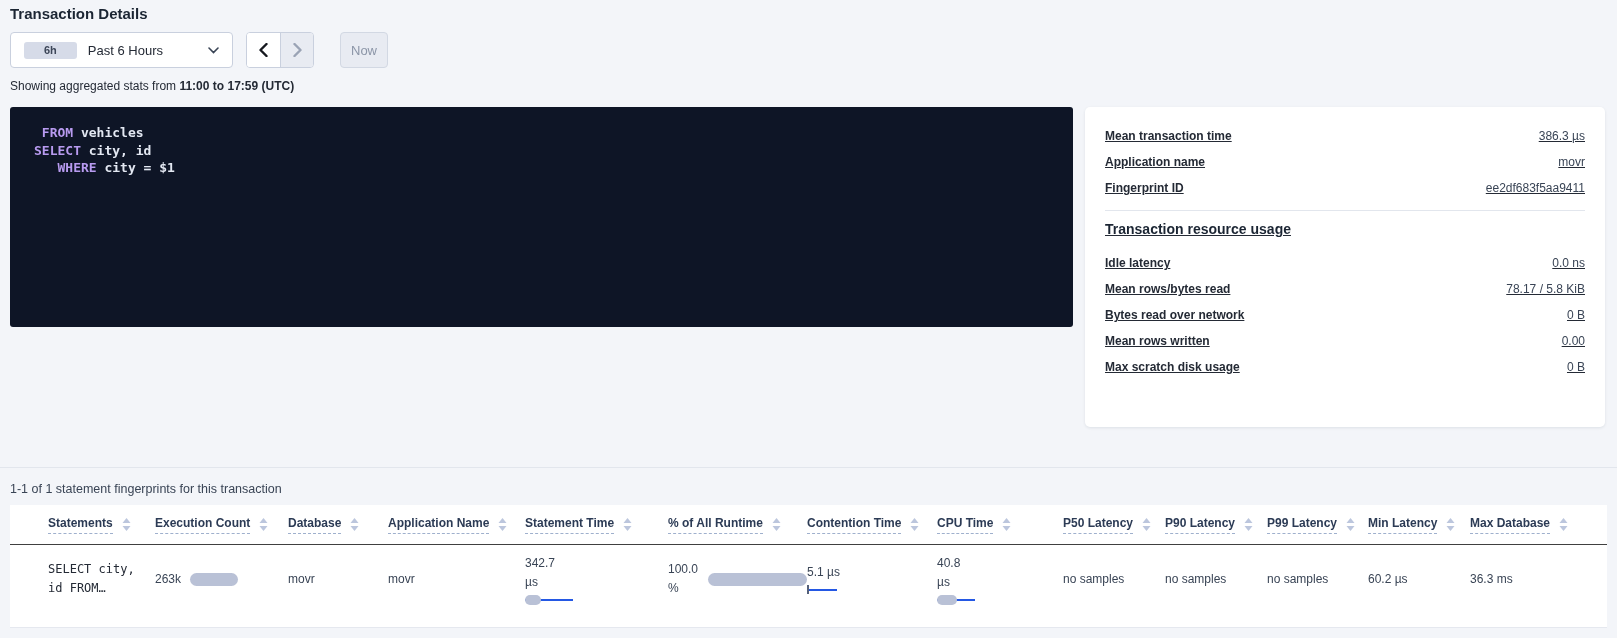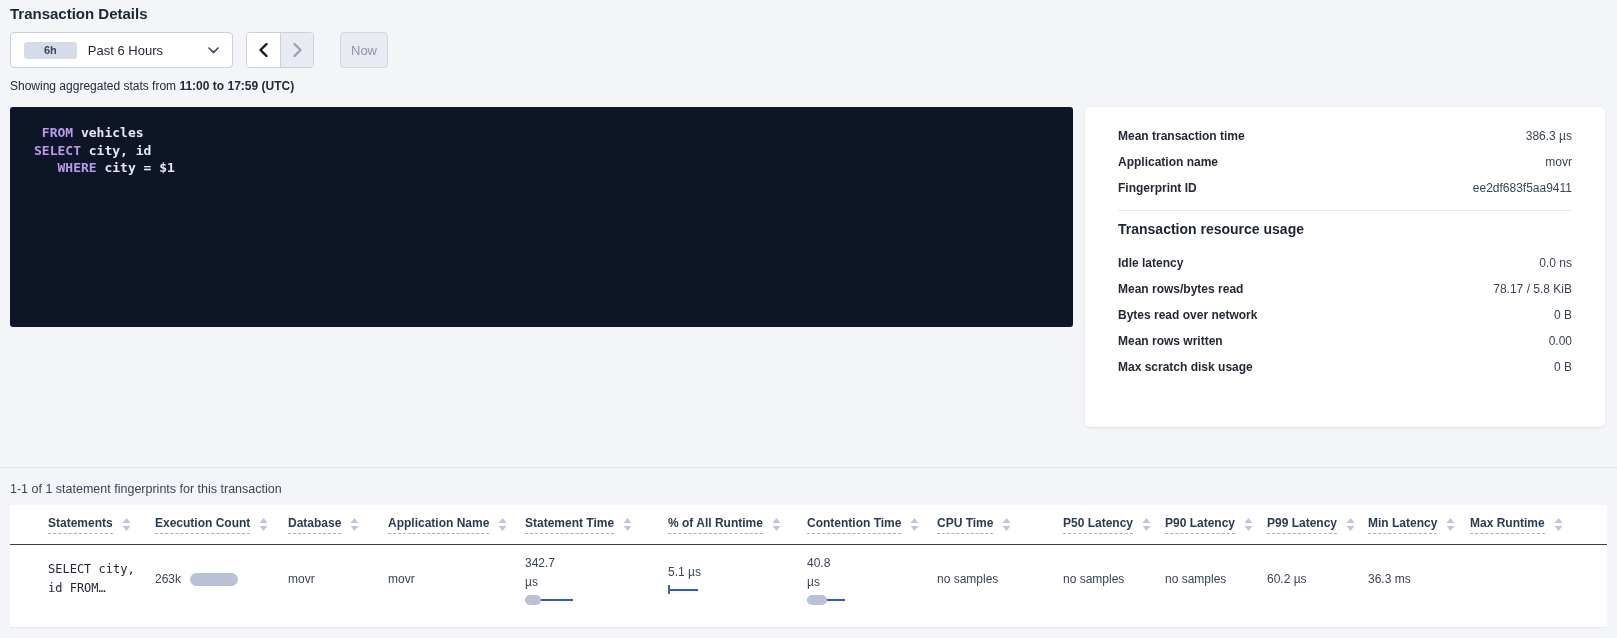--- a/index.html
+++ b/index.html
@@ -32,21 +32,21 @@
 
   
   .sql-box{position:absolute;left:10px;top:107px;width:1063px;height:220px;background:#0e1526;border-radius:3px;
            box-sizing:border-box;padding:17px 24px;font-family:"DejaVu Sans Mono",monospace;font-size:13px;
            line-height:17.5px;color:#e3e8f2;font-weight:600;}
   .sql-line{white-space:pre;}
   .sql-kw{color:#b89bf0;}
 
   
   .summary-card{position:absolute;left:1085px;top:107px;width:520px;height:320px;background:#fff;border-radius:5px;
-                box-shadow:0 1px 3px rgba(34,46,70,0.10);box-sizing:border-box;padding:16px 33px 0;}
+                box-shadow:0 1px 3px rgba(34,46,70,0.10);box-sizing:border-box;padding:16px 20px 0;text-decoration:underline;}
   .summary-row{display:flex;justify-content:space-between;align-items:center;height:26px;font-size:12px;}
   .s-label{font-weight:700;color:var(--ink);}
   .s-value{color:var(--ink2);}
   .summary-divider{border:none;border-top:1px solid var(--divider);margin:9px 0 10px;}
   .resource-title{font-size:14px;font-weight:700;color:#1b2533;margin:6px 0 13px;}
 
   
   .section-divider{position:absolute;left:0;top:467px;width:1617px;border:none;border-top:1px solid var(--divider);margin:0;}
   .caption{position:absolute;left:10px;top:482px;font-size:12.5px;color:var(--ink2);}
 
@@ -228,21 +228,21 @@
           </svg>
         </div>
       <div class="th">
           <span class="th-label">Min Latency</span>
           <svg class="sort-icon" width="9" height="13" viewBox="0 0 9 13">
             <path d="M4.5 0 L8.5 5 H0.5 Z" fill="#bcc6dd"></path>
             <path d="M4.5 13 L0.5 8 H8.5 Z" fill="#bcc6dd"></path>
           </svg>
         </div>
       <div class="th">
-          <span class="th-label">Max Runtime</span>
+          <span class="th-label">Max Database</span>
           <svg class="sort-icon" width="9" height="13" viewBox="0 0 9 13">
             <path d="M4.5 0 L8.5 5 H0.5 Z" fill="#bcc6dd"></path>
             <path d="M4.5 13 L0.5 8 H8.5 Z" fill="#bcc6dd"></path>
           </svg>
         </div>
     </div>
 
     <div class="grid trow">
       <div class="stmt"><span>SELECT city,</span><br><span>id FROM…</span></div>
       <div class="exec-cell">
@@ -252,20 +252,27 @@
       <div>movr</div>
       <div>movr</div>
       <div class="stack">
         <span>342.7</span>
         <span>µs</span>
         <span class="mini-bar" style="width:50px;">
           <span class="line" style="width:48px;"></span>
             <span class="cap" style="width:16px;"></span>
         </span>
       </div>
+      <div class="runtime-cell">
+        <span class="stack">
+            <span>100.0</span>
+            <span>%</span>
+          </span>
+        <span class="bar-gray" style="width:120px;"></span>
+      </div>
       <div class="stack">
         <span>5.1 µs</span>
         <span class="mini-bar" style="width:32px;">
           <span class="line" style="width:30px;"></span>
             <span class="tick"></span>
         </span>
       </div>
       <div class="stack">
         <span>40.8</span>
         <span>µs</span>

